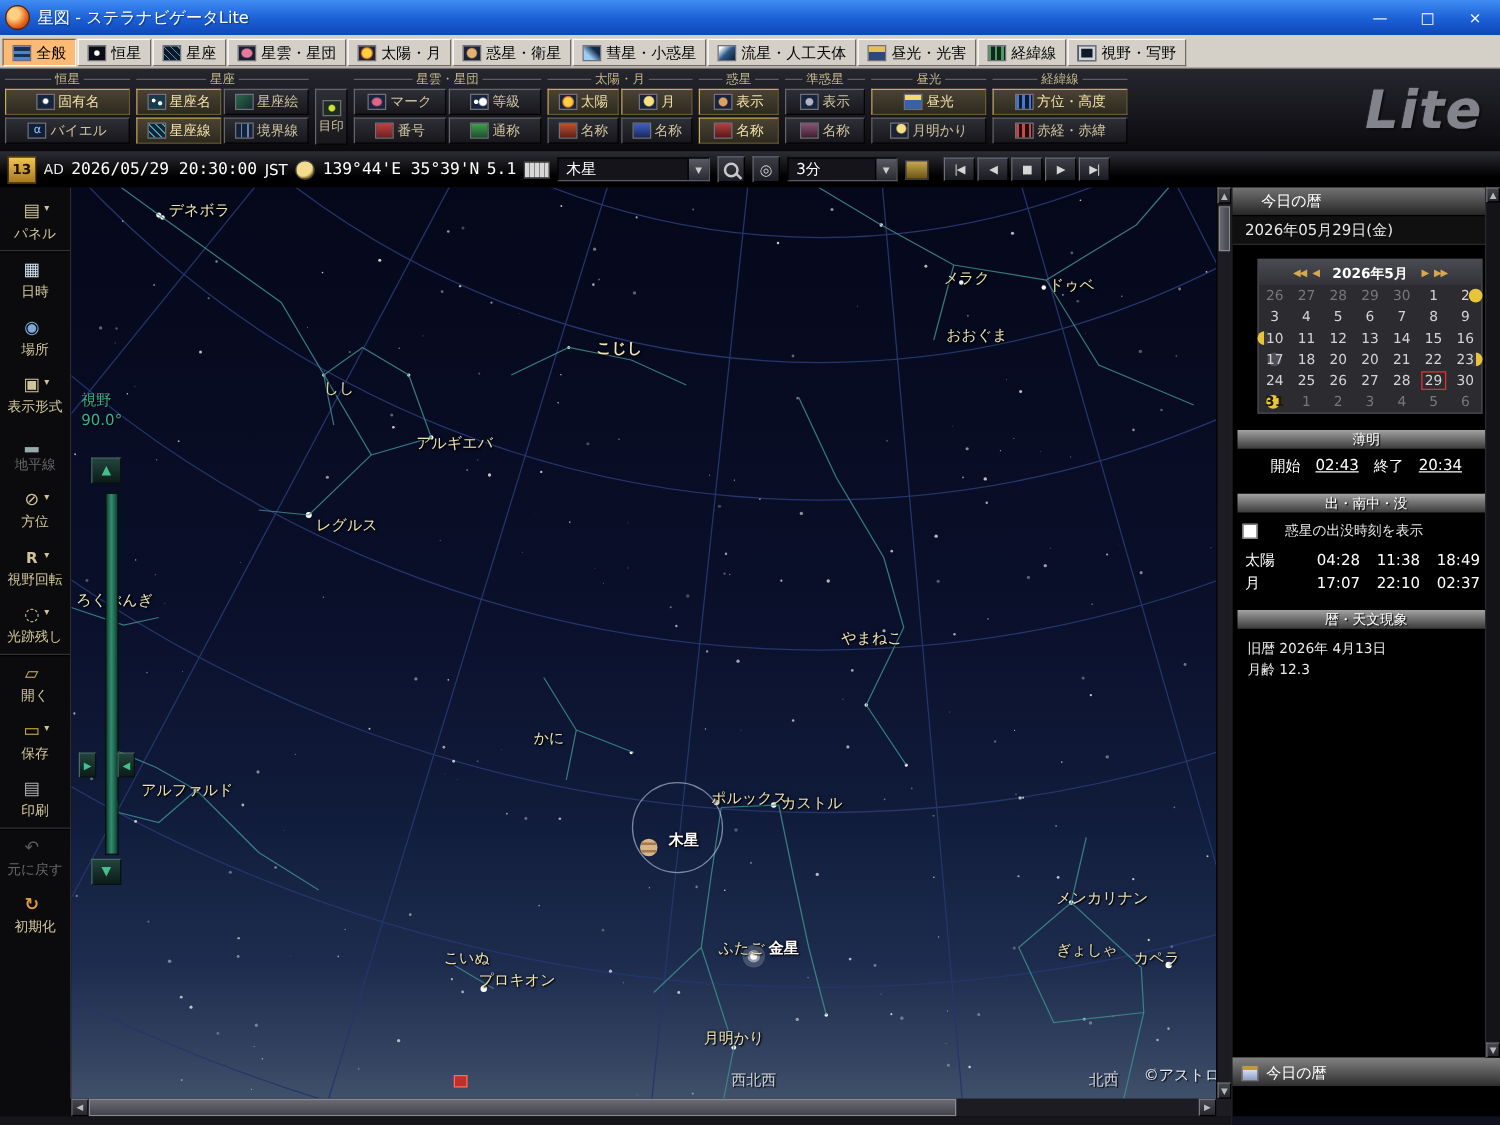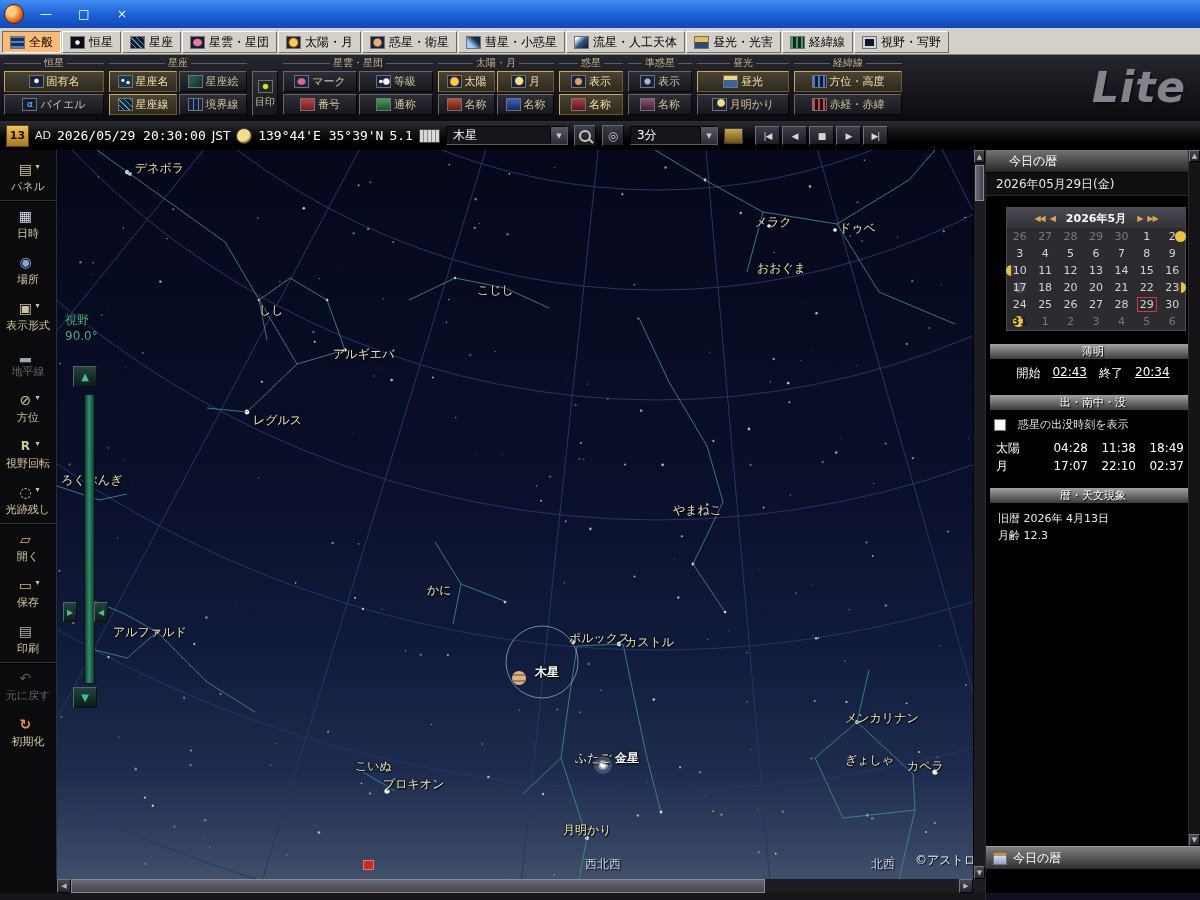--- a/index.html
+++ b/index.html
@@ -197,21 +197,21 @@
   .cc.m-full-r .moon{display:block;right:-1px;background:#e8c43a;}
   .cc.m-half-l .moon{display:block;left:-1px;background:linear-gradient(90deg,#e8c43a 50%,#3a3a40 50%);}
   .cc.m-half-r .moon{display:block;right:-1px;background:linear-gradient(90deg,#3a3a40 50%,#e8c43a 50%);}
   .cc.m-bg-new .moon{display:block;left:7px;background:#4e4e58;}
   .cc.m-bg-full .moon{display:block;left:6px;background:#e8c43a;}
   .cc.m-bg-full .dn{color:#201800;font-weight:bold;}
   .sec-head{margin:13px 4px 0;height:15px;background:linear-gradient(#a2a2a2,#3a3a3a);color:#fff;
     font-size:11px;display:flex;align-items:center;justify-content:center;text-shadow:1px 1px 1px #000;}
   #twi-row{display:flex;justify-content:center;gap:12px;margin-top:6px;font-size:12px;color:#fff;}
   .twi-time{text-decoration:underline;}
-  #cb-row{margin:7px 0 0 8px;display:flex;gap:12px;align-items:center;font-size:11px;color:#e4e4e4;}
+  #cb-row{margin:7px 0 0 8px;display:flex;gap:22px;align-items:center;font-size:11px;color:#e4e4e4;}
   .cb{width:10px;height:10px;background:#fff;border:1px solid #777;flex:none;}
   #rs-table{margin:7px 4px 0;font-size:12px;color:#fff;}
   .rs-row{display:flex;height:18px;align-items:center;}
   .rs-name{width:44px;padding-left:6px;}
   .rs-t{width:48px;text-align:right;}
   #ph-lines{margin:7px 0 0 12px;font-size:11px;color:#ececec;line-height:1.55;}
   #rp-tabs{position:absolute;left:0;right:0;top:696px;}
   .rp-tab{height:22px;display:flex;align-items:center;gap:6px;padding-left:7px;color:#fff;font-size:12px;
     background:linear-gradient(#7e7e7e,#2e2e2e);border-top:1px solid #999;border-bottom:1px solid #000;}
   .rp-tab.guide{height:23px;background:linear-gradient(#5a74c8,#17245e);border-top:1px solid #8aa0e0;}
@@ -221,20 +221,21 @@
   #rp-sb .sb-arrow{width:11px;height:12px;position:absolute;left:0;}
   #rpsb-up{top:0;} #rpsb-down{bottom:0;}
 </style>
 </head>
 <body>
 
 <div id="win">
 
   <div id="titlebar">
     <span class="appicon"></span>
+    <span id="title-text">星図 - ステラナビゲータLite</span>
     <span class="winbtn">—</span>
     <span class="winbtn">□</span>
     <span class="winbtn">×</span>
   </div>
 
   <div id="tabbar">
 
   <button class="tab on">
         <span class="tchip tabchip chip-general"></span>
         <span>全般</span>
@@ -887,21 +888,21 @@
         <circle cx="462" cy="528" r="7" fill="#d9b489"></circle>
         <line x1="456" y1="525" x2="468" y2="525" stroke="#a5794e" stroke-width="2"></line>
         <line x1="456" y1="531" x2="468" y2="531" stroke="#a5794e" stroke-width="2"></line>
       </svg>
     <div>
 
     <div class="slabel" style="left: 78px; top: 10px;">デネボラ</div>
         <div class="slabel" style="left: 698px; top: 64px;">メラク</div>
         <div class="slabel" style="left: 782px; top: 70px;">ドゥベ</div>
         <div class="slabel" style="left: 700px; top: 110px;">おおぐま</div>
-        <div class="slabel" style="left: 420px; top: 132px;">こじし</div>
+        <div class="slabel" style="left: 420px; top: 120px; font-weight: bold;">こじし</div>
         <div class="slabel" style="left: 202px; top: 152px;">しし</div>
         <div class="slabel" style="left: 276px; top: 196px;">アルギエバ</div>
         <div class="slabel" style="left: 196px; top: 262px;">レグルス</div>
         <div class="slabel" style="left: 4px; top: 322px;">ろくぶんぎ</div>
         <div class="slabel" style="left: 616px; top: 352px;">やまねこ</div>
         <div class="slabel" style="left: 370px; top: 432px;">かに</div>
         <div class="slabel" style="left: 512px; top: 480px;">ポルックス</div>
         <div class="slabel" style="left: 568px; top: 484px; text-align: right;">カストル</div>
         <div class="slabel planet" style="left: 478px; top: 514px;">木星</div>
         <div class="slabel" style="left: 56px; top: 474px;">アルファルド</div>

